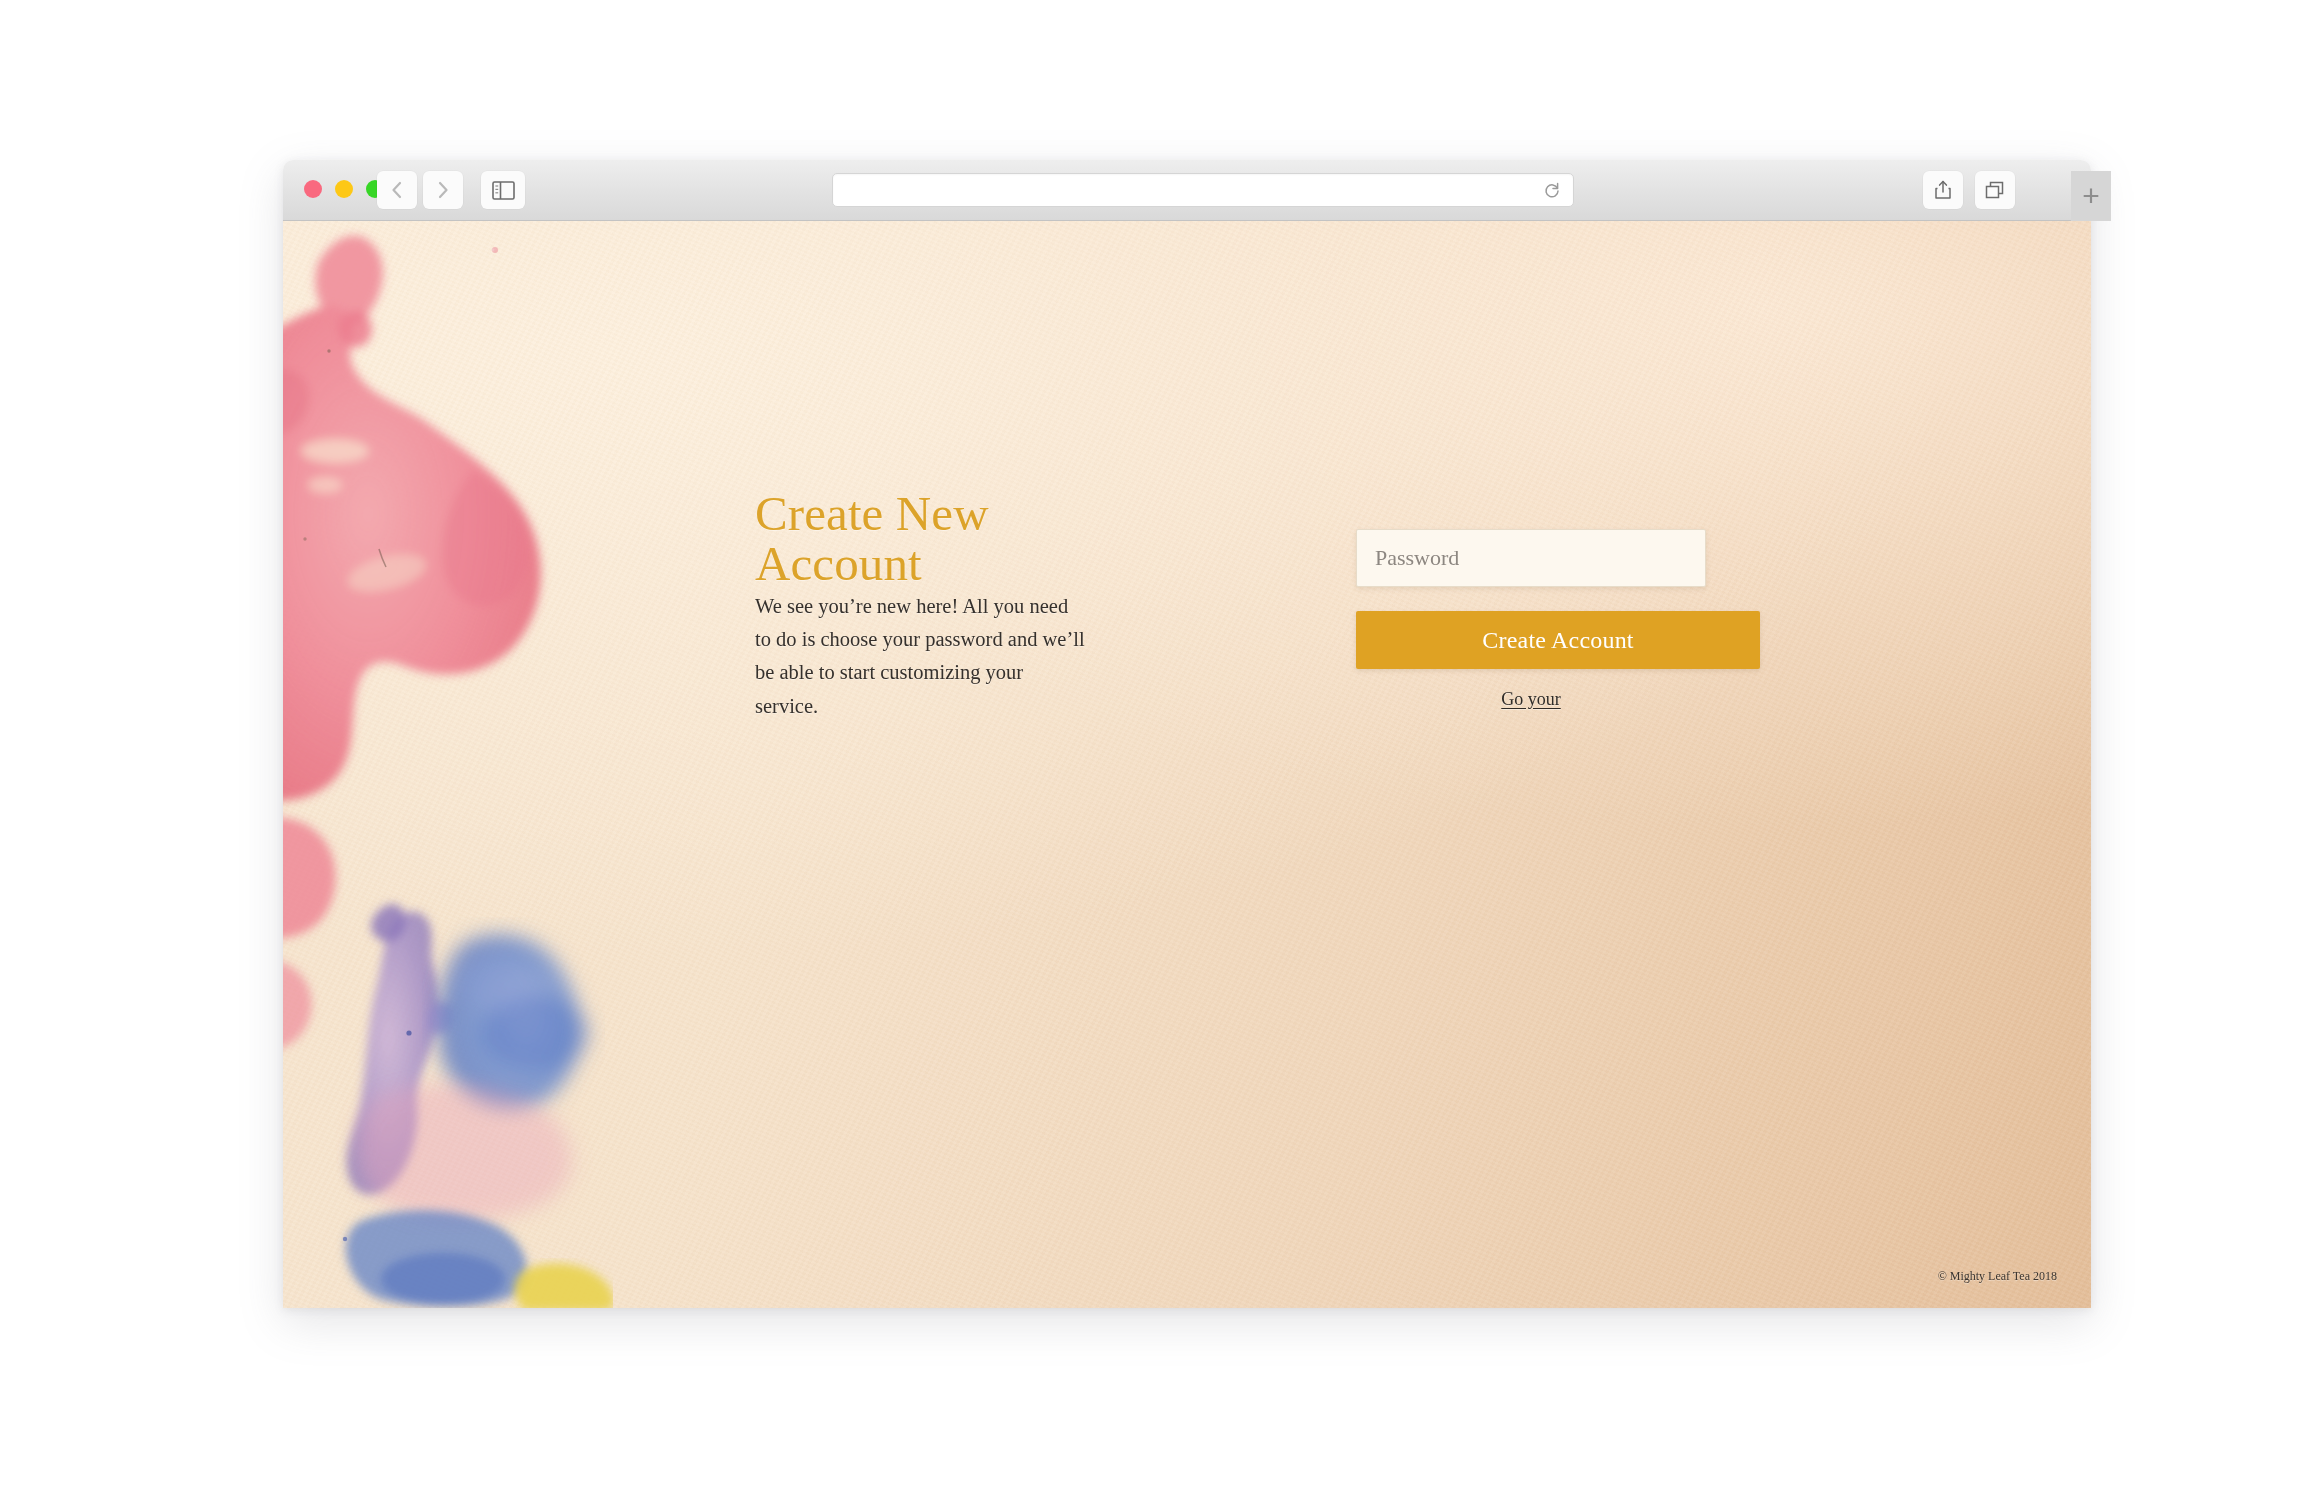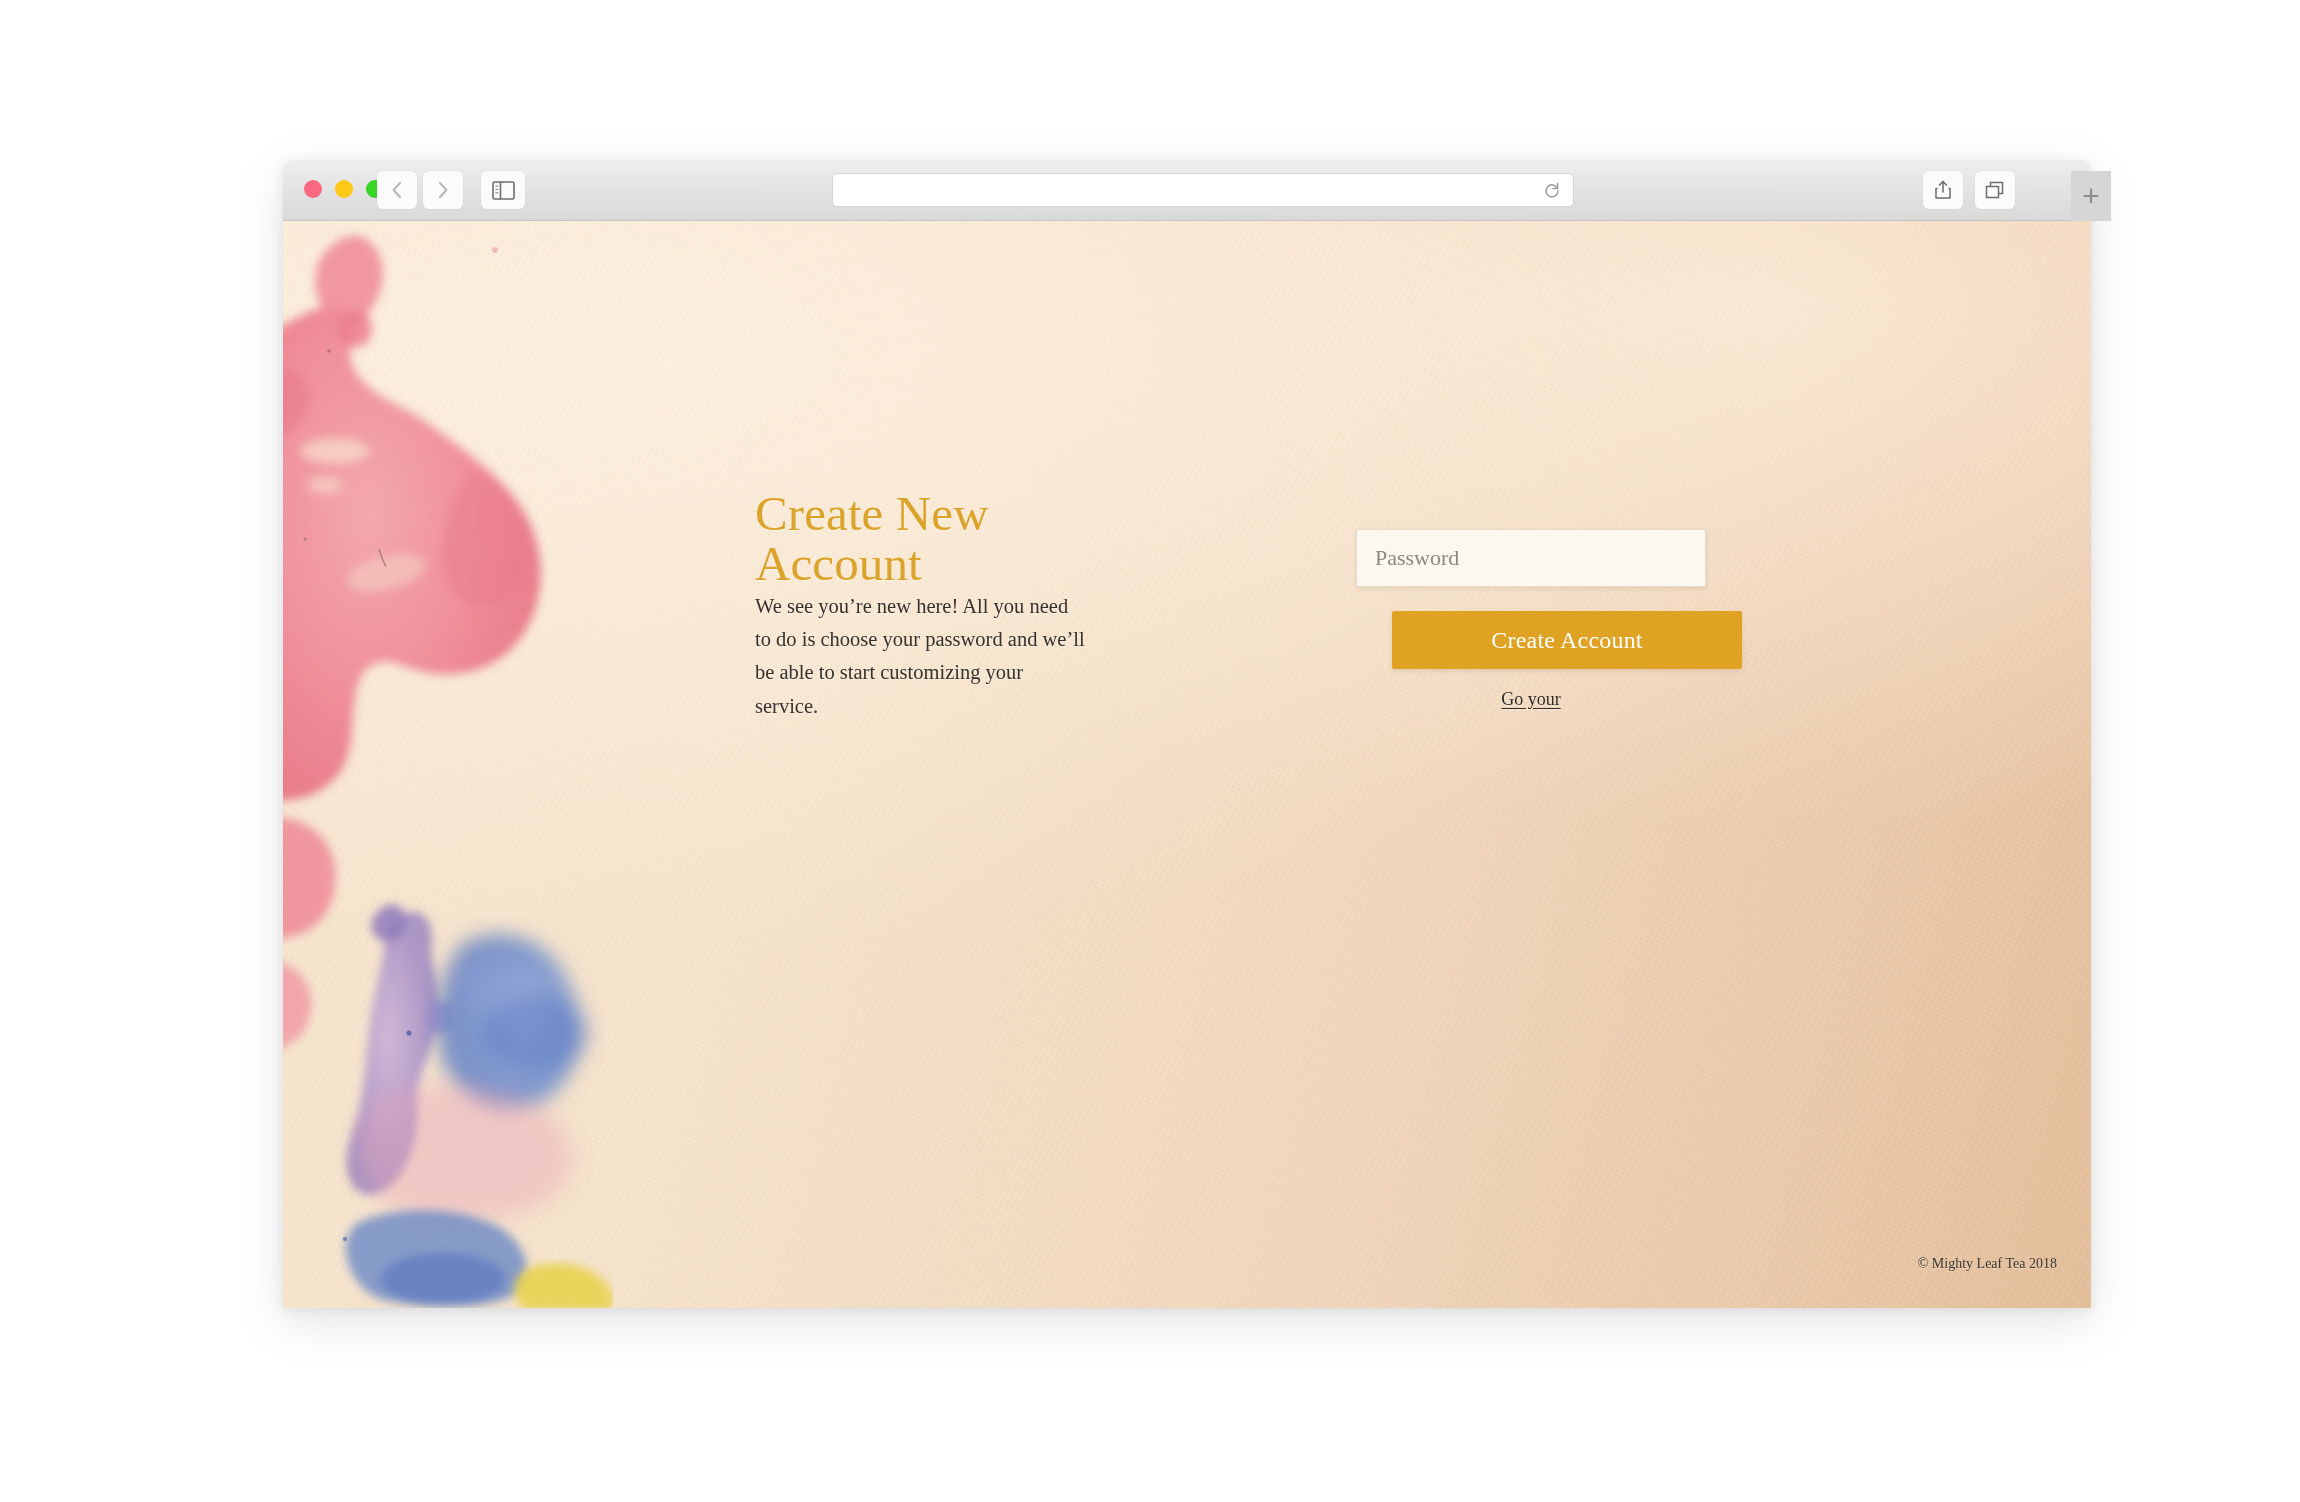--- a/index.html
+++ b/index.html
@@ -131,47 +131,46 @@
     font-size:22px;
     color:#3b3530;
     box-shadow:0 2px 5px rgba(140,110,80,0.16);
     outline:none;
   }
   .pw-input::placeholder { color:#8d8781; }
 
   .create-btn {
     display:block;
     margin-top:24px;
-    width:350px; height:58px;
+    width:404px; height:58px;
     background:#dfa223;
     border:none; border-radius:2px;
     color:#ffffff;
     font-family:"Liberation Serif", serif;
     font-size:24px;
     letter-spacing:0.2px;
     cursor:pointer;
     box-shadow:0 2px 5px rgba(140,110,80,0.18);
-    margin-left:36px;
   }
   .goback {
     display:block;
     margin-top:20px;
     text-align:center;
     font-size:18px;
     color:#2f2b27;
     text-decoration:underline;
     text-underline-offset:3px;
     cursor:pointer;
     text-shadow:0 1px 0 rgba(255,255,255,0.4);
   }
 
   .footer {
     position:absolute;
-    right:34px; bottom:36px;
-    font-size:14px;
+    right:34px; bottom:24px;
+    font-size:12px;
     color:#3a342e;
     text-shadow:0 1px 0 rgba(255,255,255,0.35);
   }
 </style>
 </head>
 <body>
 
 <div id="stage">
 
   <div class="browser-window">

